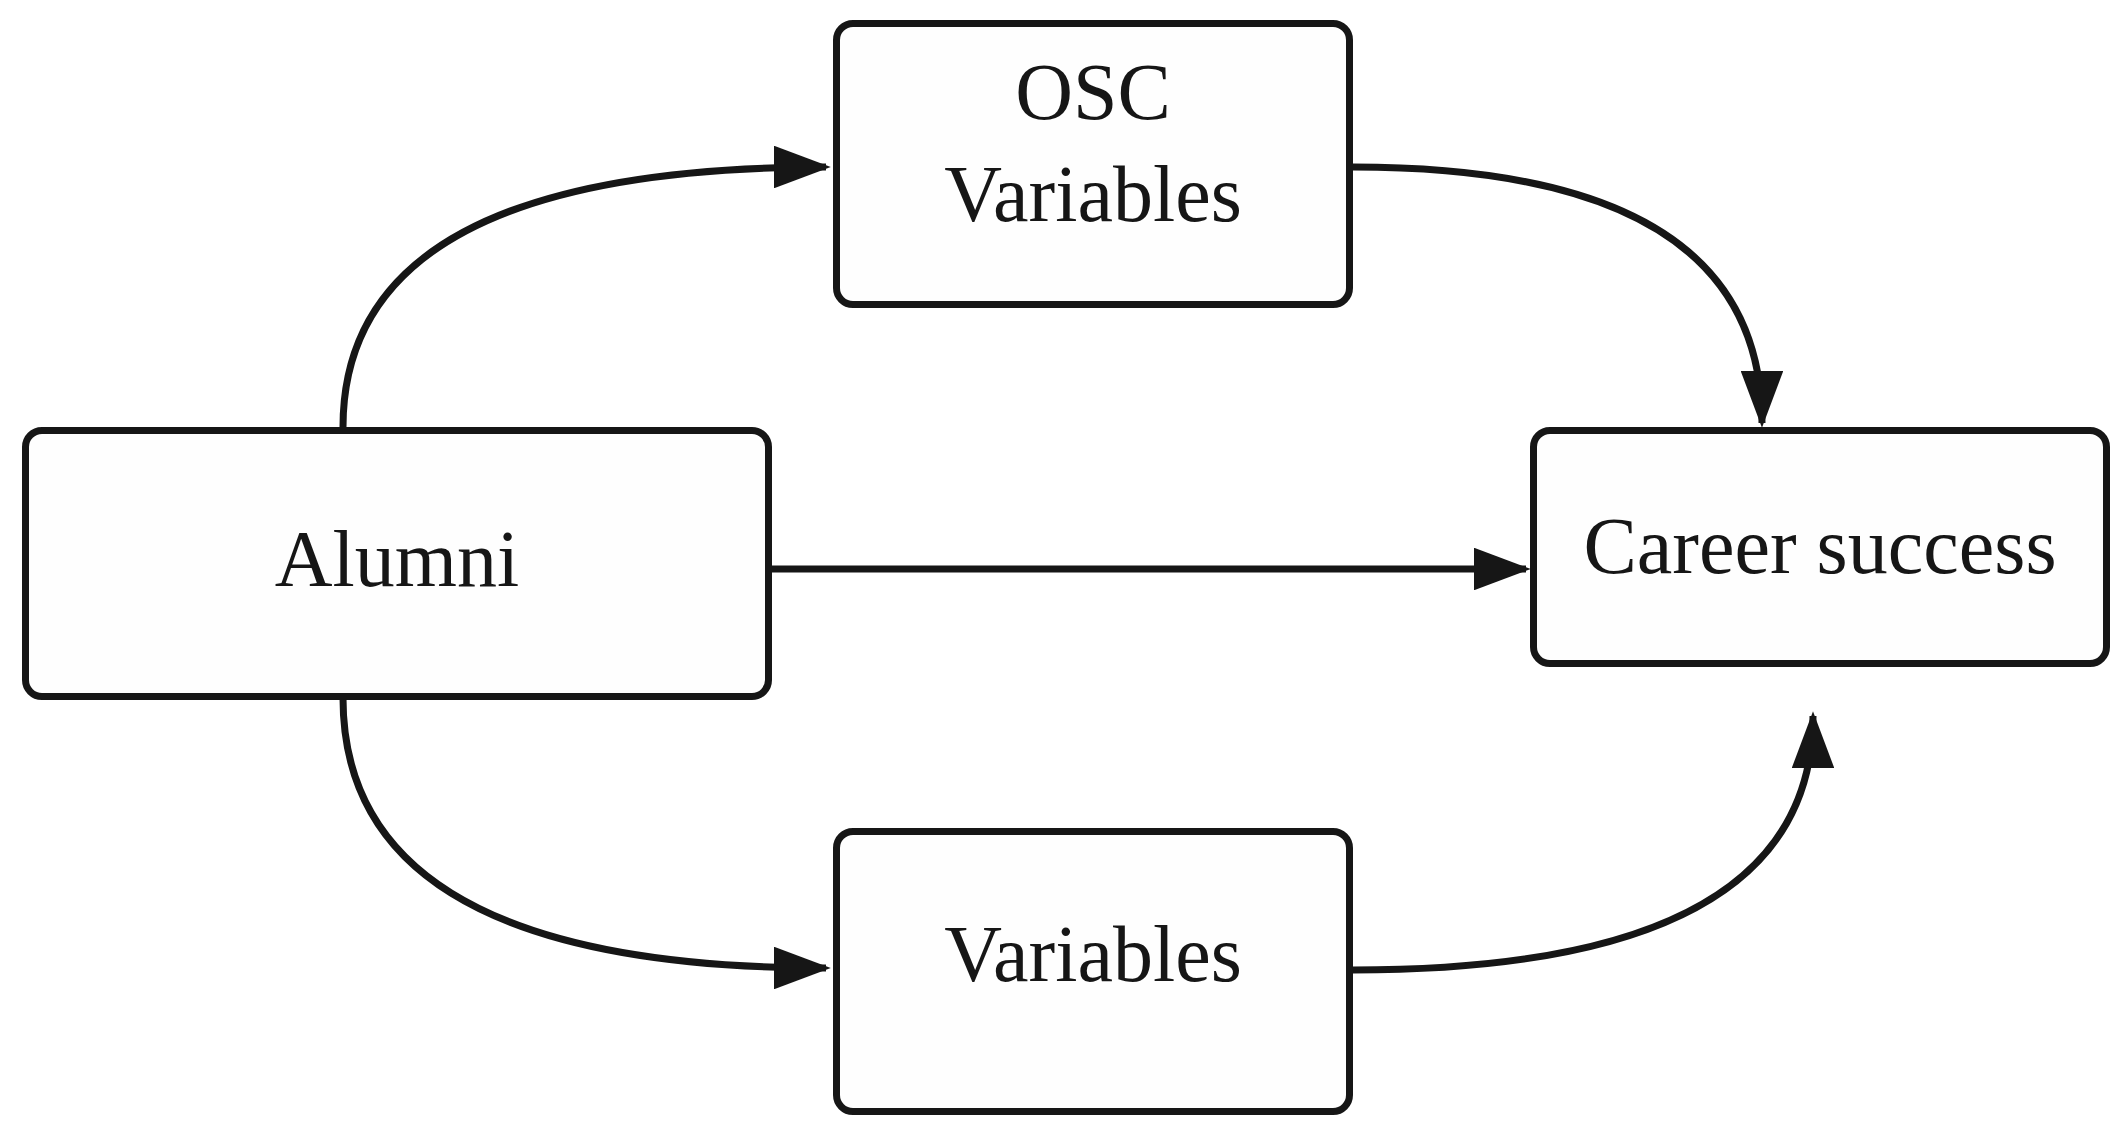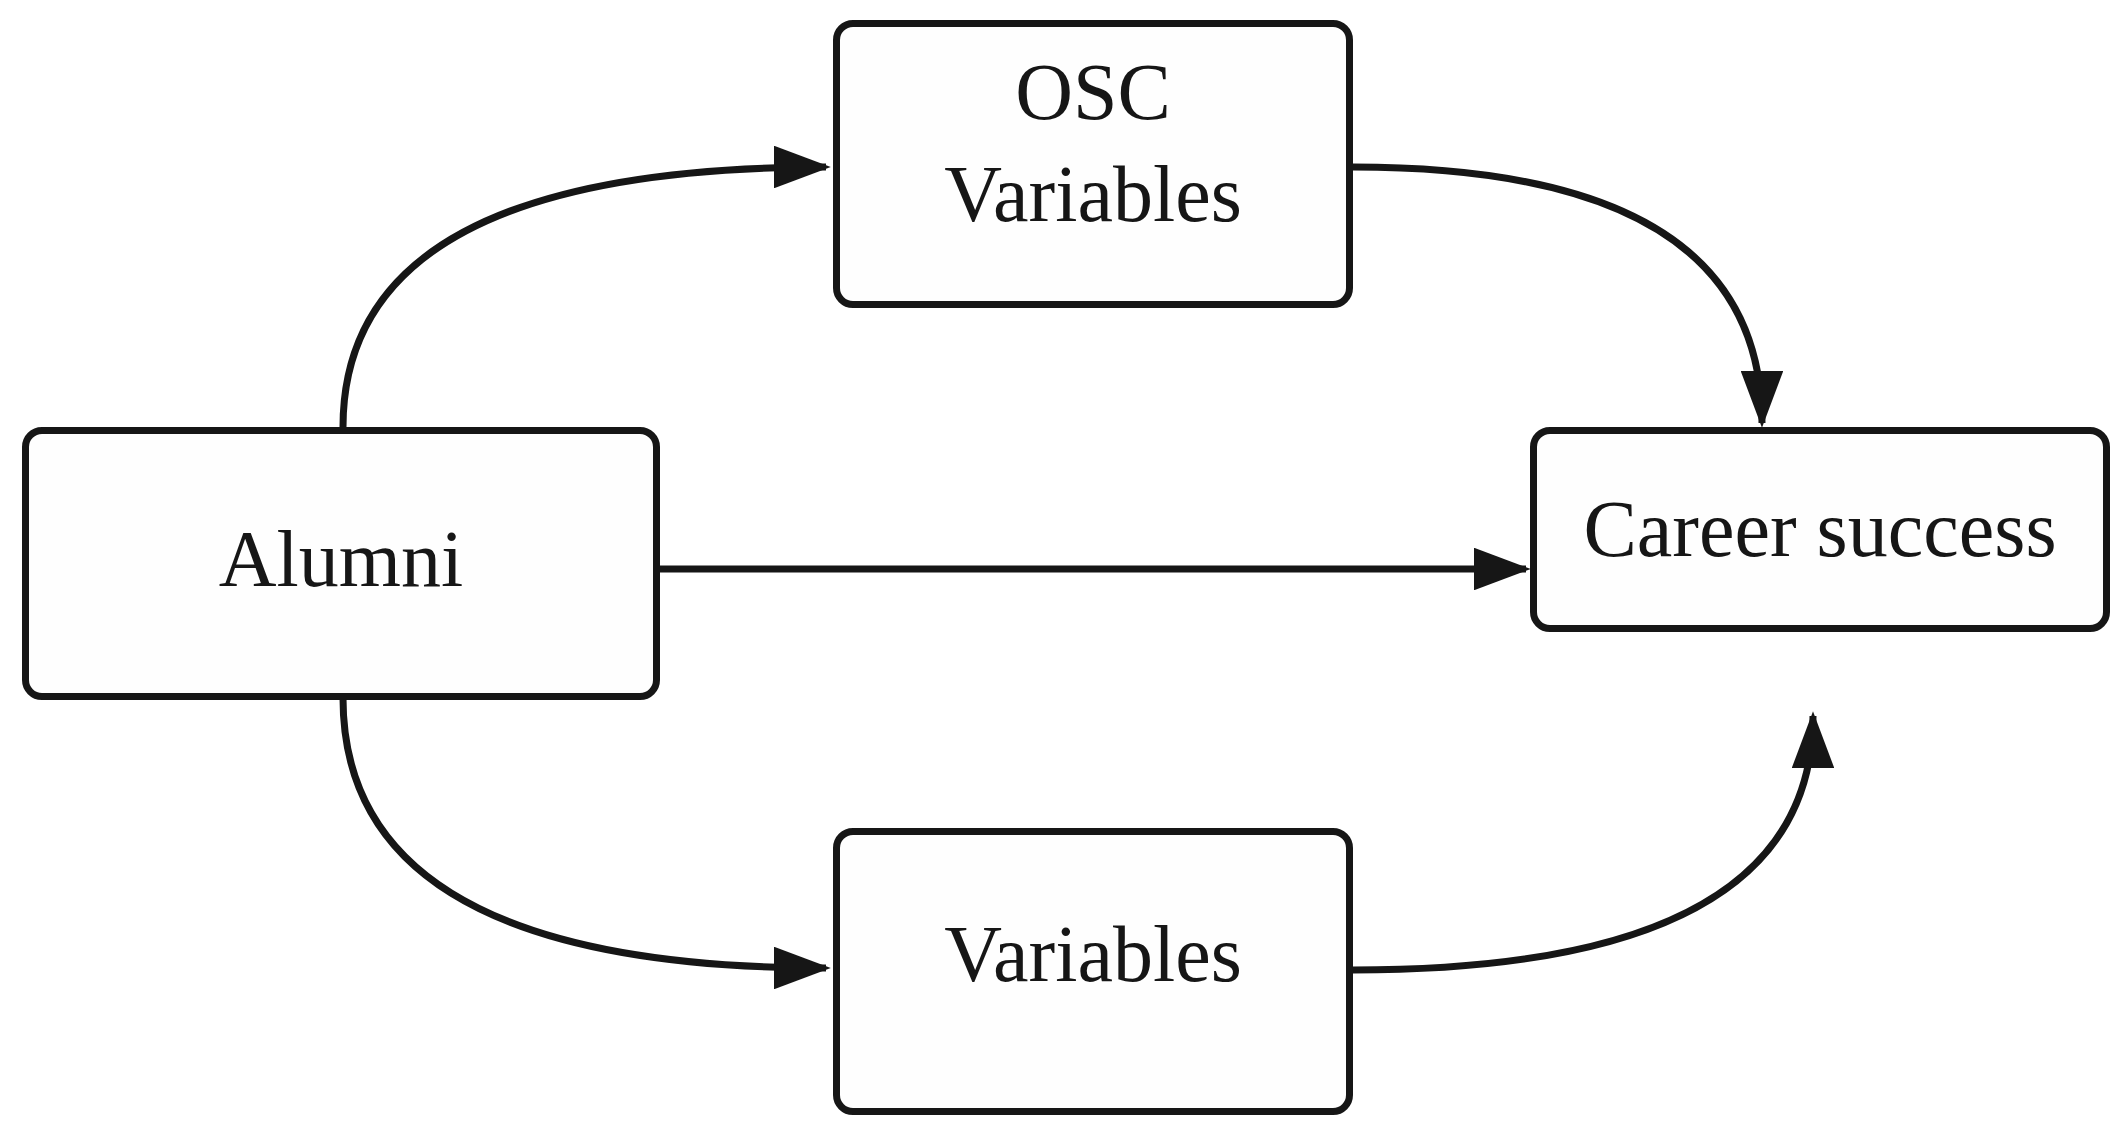--- a/index.html
+++ b/index.html
@@ -38,24 +38,24 @@
     border-radius: 20px;
     display: flex;
     flex-direction: column;
     align-items: center;
     justify-content: center;
     text-align: center;
     font-size: 80px;
     line-height: 1.27;
   }
   .node span { display: block; white-space: nowrap; }
-  #node-alumni  { left: 22px;   top: 427px; width: 638px; height: 273px; padding-bottom: 8px; }
+  #node-alumni  { left: 22px;   top: 427px; width: 750px; height: 273px; padding-bottom: 8px; }
   #node-osc     { left: 833px;  top: 20px;  width: 520px; height: 288px; padding-bottom: 40px; }
   #node-scs     { left: 833px;  top: 828px; width: 520px; height: 287px; padding-bottom: 34px; }
-  #node-career  { left: 1530px; top: 427px; width: 580px; height: 205px; }
+  #node-career  { left: 1530px; top: 427px; width: 580px; height: 240px; }
 </style>
 </head>
 <body>
 
 <div id="canvas">
 
   <svg id="edges" viewBox="0 0 2122 1135" xmlns="http://www.w3.org/2000/svg">
     <defs>
       <marker id="arrowhead" viewBox="0 0 12 9" refX="11" refY="4.5" markerWidth="8.2" markerHeight="6.1" orient="auto" markerUnits="strokeWidth">
         <path d="M0,0 L12,4.5 L0,9 Z" fill="#161616"></path>

